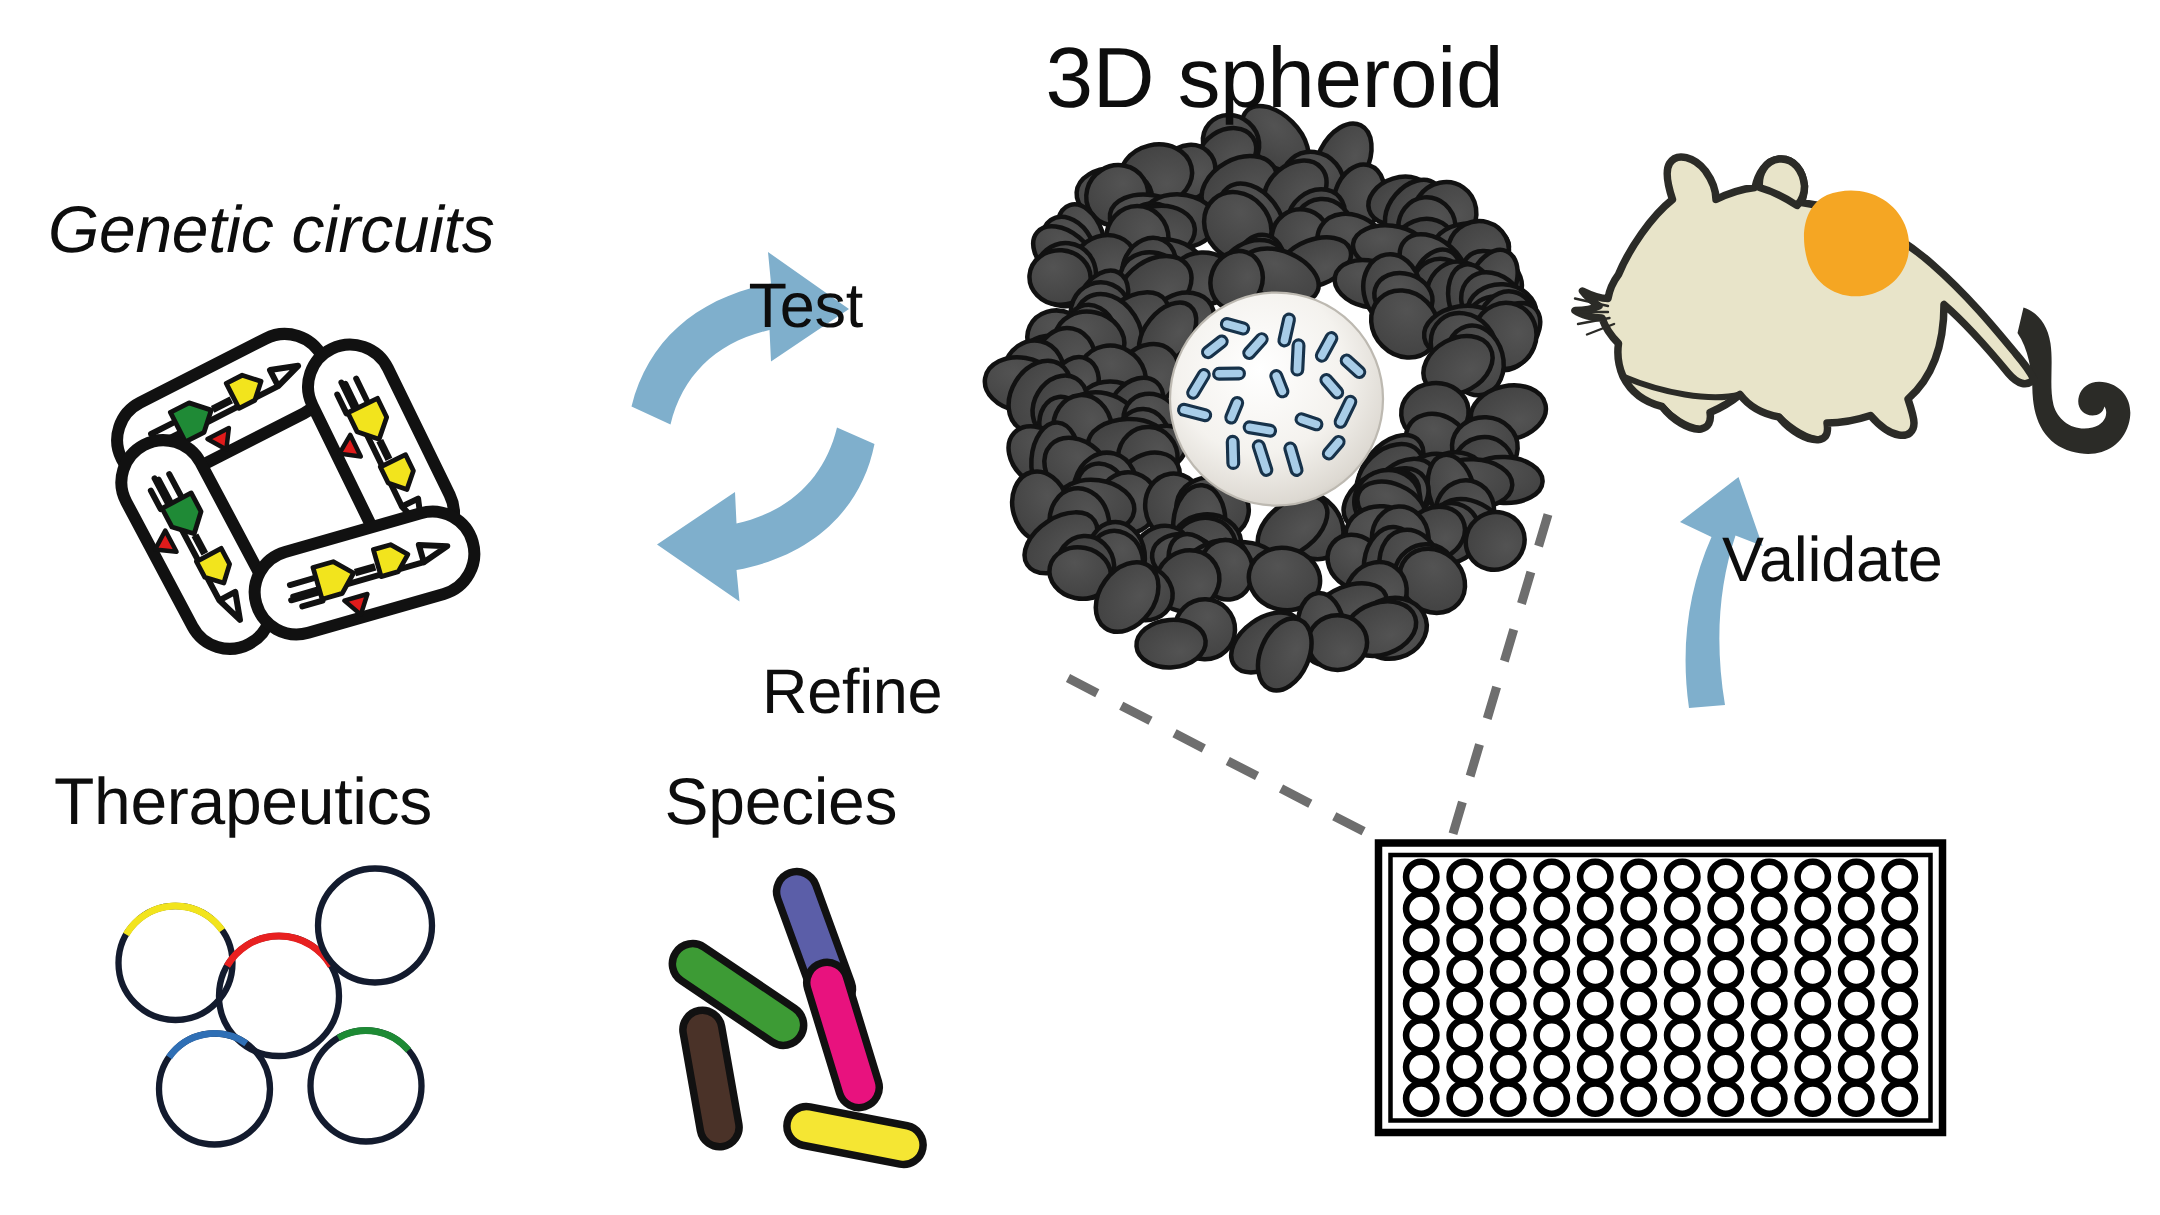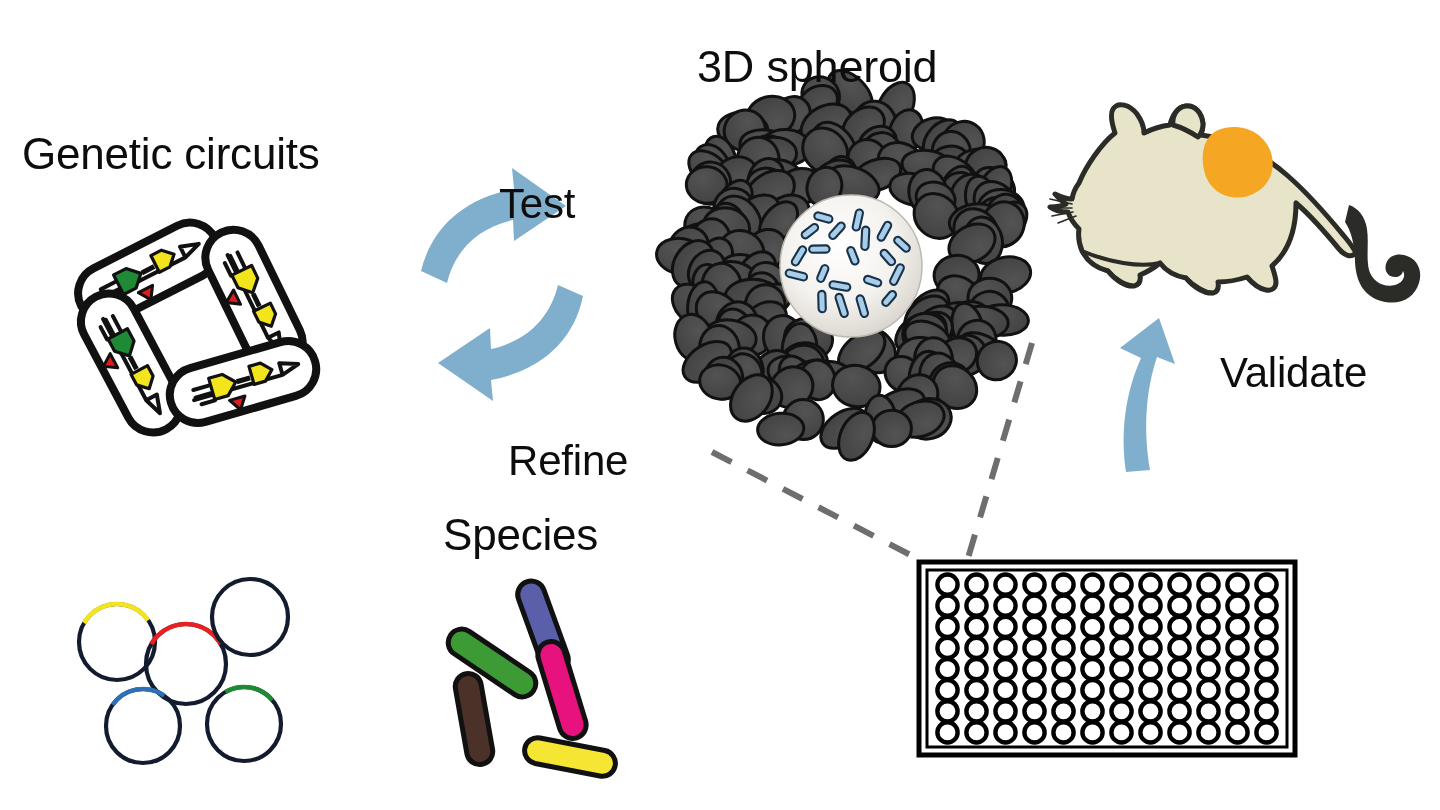--- a/index.html
+++ b/index.html
@@ -27,21 +27,21 @@
   }
   .fig-label {
     position: absolute;
     font-family: "Liberation Sans", sans-serif;
     font-weight: 400;
     color: #0d0d0d;
     white-space: nowrap;
     line-height: 1;
     letter-spacing: -0.2px;
   }
-  .lbl-xl { font-size: 45px; margin-top: 20px; }
+  .lbl-xl { font-size: 57px; }
   .lbl-lg { font-size: 44px; }
   .lbl-md { font-size: 42px; }
 </style>
 </head>
 <body>
 
 <div id="figure">
 
   <svg class="layer" viewBox="0 0 1440 810">
     <defs>
@@ -528,26 +528,27 @@
 
     <g id="species-rods">
         <rect x="495.0" y="613.5" width="96" height="27" rx="13.5" transform="rotate(70,543,627)" fill="#5b5ea8" stroke="#111111" stroke-width="5"></rect>
         <rect x="442.0" y="649.5" width="100" height="27" rx="13.5" transform="rotate(34,492,663)" fill="#3d9b35" stroke="#111111" stroke-width="5"></rect>
         <rect x="428.0" y="706.0" width="92" height="26" rx="13" transform="rotate(80,474,719)" fill="#4a3228" stroke="#111111" stroke-width="5"></rect>
         <rect x="512.0" y="676.5" width="100" height="27" rx="13.5" transform="rotate(73,562,690)" fill="#e8127e" stroke="#111111" stroke-width="5"></rect>
         <rect x="524.0" y="744.0" width="92" height="26" rx="13" transform="rotate(11,570,757)" fill="#f5e633" stroke="#111111" stroke-width="5"></rect>
       </g>
   </svg>
 
-  <div class="fig-label lbl-lg" style="left:22px; top:132px;">Genetic circuits</div>
-
+  <div class="fig-label lbl-lg" style="left:32px; top:132px;font-style:italic;">Genetic circuits</div>
+
+  <div class="fig-label lbl-lg" style="left:36px; top:513px;">Therapeutics</div>
 
   <div class="fig-label lbl-lg" style="left:443px; top:513px;">Species</div>
 
   <div class="fig-label lbl-md" style="left:455px; top:183px;margin-left:44px;">Test</div>
 
   <div class="fig-label lbl-md" style="left:508px; top:398px;margin-top:42px;">Refine</div>
 
   <div class="fig-label lbl-xl" style="left:697px; top:24px;">3D spheroid</div>
 
-  <div class="fig-label lbl-md" style="left:1220px; top:352px;">Validate</div>
+  <div class="fig-label lbl-md" style="left:1148px; top:352px;">Validate</div>
 
 </div>
 
 </body></html>

